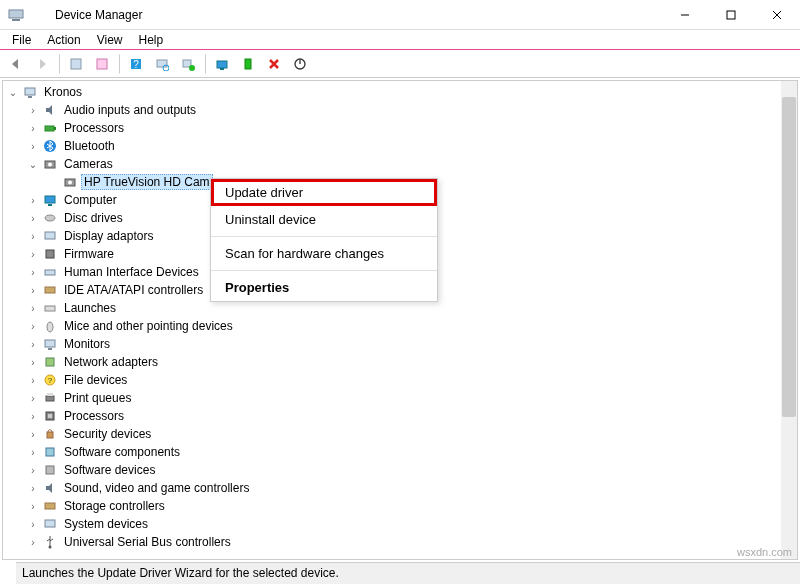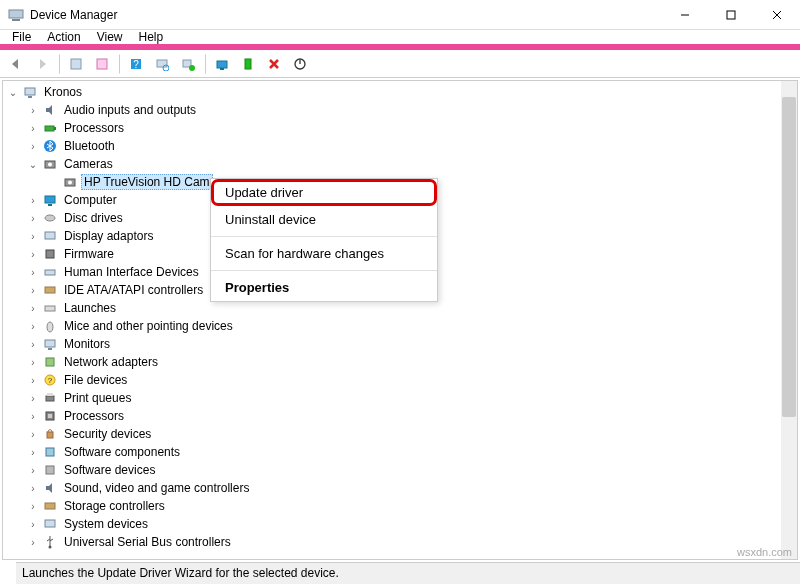--- a/index.html
+++ b/index.html
@@ -1,27 +1,27 @@
 <!DOCTYPE html>
 <html><head>
 <meta charset="utf-8">
 <style>
 * { box-sizing: border-box; margin: 0; padding: 0; font-family: "Segoe UI", Tahoma, sans-serif; }
 body { width: 800px; height: 584px; background: #fff; font-size: 12px; overflow: hidden; position: relative; }
 
 
 .titlebar { height: 30px; display: flex; align-items: center; border-bottom: 1px solid #ddd; }
 .titlebar .app-icon { width: 16px; height: 16px; margin: 0 6px 0 8px; }
-.titlebar .title { font-size: 12px; flex: 1; color: #000; }
+.titlebar .title { font-size: 12px; flex: 1; color: #000; margin-left: 25px; }
 .winbtns { display: flex; height: 100%; }
 .winbtn { width: 46px; height: 100%; display: flex; align-items: center; justify-content: center; font-size: 12px; font-family: Arial; }
 .winbtn svg { stroke: #000; stroke-width: 1; fill: none; }
 
 
-.menubar { height: 20px; display: flex; align-items: center; border-bottom: 6px solid #ec4899; padding-left: 4px; }
+.menubar { height: 20px; display: flex; align-items: center; border-bottom: 1px solid #ec4899; padding-left: 4px; }
 .menubar span { padding: 2px 8px; font-size: 12px; }
 
 
 .toolbar { height: 28px; display: flex; align-items: center; border-bottom: 1px solid #ccc; padding: 0 4px; gap: 2px; }
 .tbtn { width: 24px; height: 24px; display: flex; align-items: center; justify-content: center; border: 1px solid transparent; }
 .tbtn.sep { border-right: 1px solid #ccc; width: 1px; padding: 0; margin: 0 2px; height: 20px; }
 
 
 .tree-wrap { position: absolute; top: 80px; left: 2px; right: 2px; bottom: 24px; border: 1px solid #ccc; overflow: hidden; background: #fff; }
 .tree { padding: 2px; }
@@ -30,21 +30,21 @@
 .node .ic { width: 16px; height: 16px; margin: 0 3px; display: flex; align-items: center; justify-content: center; }
 .node .lbl { padding: 1px 3px; }
 .node.sel .lbl { background: #cce8ff; border: 1px dotted #66a3e0; padding: 0 2px; }
 .lvl0 { padding-left: 2px; }
 .lvl1 { padding-left: 22px; }
 .lvl2 { padding-left: 42px; }
 
 
 .ctx { position: absolute; left: 210px; top: 178px; width: 228px; background: #fff; border: 1px solid #ccc; box-shadow: 2px 2px 6px rgba(0,0,0,0.15); font-size: 13px; }
 .ctx .ci { padding: 6px 14px; position: relative; }
-.ctx .ci.hl { outline: 3px solid #d00; outline-offset: -3px; border-radius: 7px; }
+.ctx .ci.hl { outline: 3px solid #d00; outline-offset: -3px; }
 .ctx .ci.bold { font-weight: bold; }
 .ctx .cs { height: 1px; background: #e0e0e0; margin: 3px 0; }
 
 
 .status { position: absolute; left: 16px; right: 0; bottom: 0; height: 22px; background: #f0f0f0; border-top: 1px solid #ccc; padding: 3px 6px; font-size: 12px; }
 
 .watermark { position: absolute; right: 8px; bottom: 26px; font-size: 11px; color: #aaa; }
 .scroll-v { position: absolute; right: 3px; top: 81px; bottom: 25px; width: 16px; background: #f0f0f0; }
 .scroll-v .thumb { position: absolute; top: 16px; left: 1px; right: 1px; height: 320px; background: #ccc; border-radius: 2px; }
 </style>

